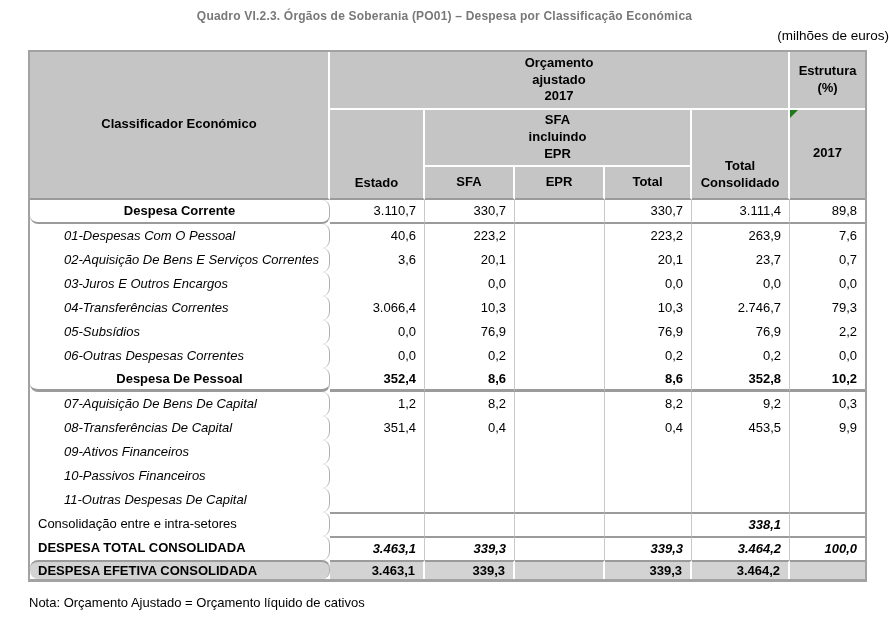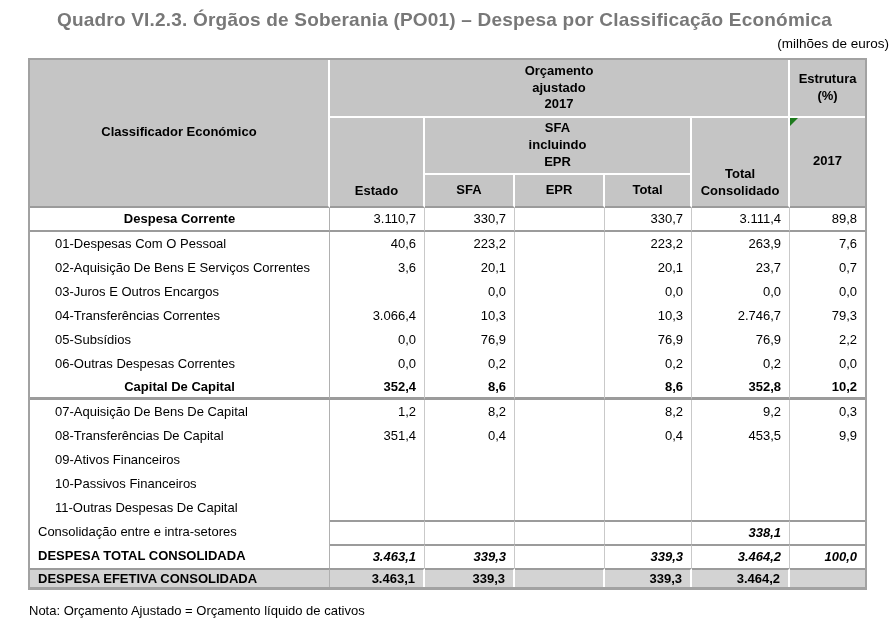--- a/index.html
+++ b/index.html
@@ -10,21 +10,21 @@
     --line-light:#c9c9c9;
     --marker-green:#1d7a1d;
   }
   *{box-sizing:border-box;}
   html,body{margin:0;padding:0;}
   body{
     width:889px;height:619px;overflow:hidden;background:#fff;
     font-family:"Liberation Sans","DejaVu Sans",sans-serif;color:#000;
   }
   .title{
-    text-align:center;font-weight:bold;font-size:19px;
+    text-align:center;font-weight:bold;font-size:12px;
     color:var(--title-color);margin-top:9px;letter-spacing:.2px;
   }
   .subtitle{text-align:right;font-size:13.5px;margin:5px 0 7px;}
   .table-wrap{
     width:839px;margin-left:28px;
     border:2px solid #a2a2a2;border-bottom-width:3px;background:#fff;
   }
   table{border-collapse:separate;border-spacing:0;table-layout:fixed;width:835px;}
   col.c-label{width:300px;}
   col.c-estado{width:95px;}
@@ -53,23 +53,23 @@
     border-top:8px solid var(--marker-green);border-right:8px solid transparent;
   }
 
   tbody tr{height:24px;}
   tbody td{
     font-size:13px;background:#fff;vertical-align:middle;
     border-right:1px solid var(--line-light);padding:1px 8px;
     white-space:nowrap;overflow:hidden;
   }
   tbody td:last-child{border-right:none;}
-  tbody td.label{text-align:left;border-right:1px solid #b0b0b0;}
+  tbody td.label{text-align:left;border-right:1px solid #b0b0b0;border-radius:8px;}
   tbody td.num{text-align:right;}
-  .row-item td.label{padding-left:25px;}
+  .row-item td.label{padding-left:34px;font-style:italic;}
   .row-section1 td,.row-section2 td{border-bottom:2px solid var(--border-grey);}
   .row-section2 td{border-bottom-width:3px;font-weight:bold;}
   .row-section1 td.label,.row-section2 td.label{text-align:center;font-weight:bold;}
   .row-consolidation td.num,.row-total td.num{border-top:2px solid var(--border-grey);font-style:italic;}
   .row-consolidation td.cell-tc{font-weight:bold;}
   .row-total td{font-weight:bold;}
   .row-effective{height:14px;}
   .row-effective td{
     font-weight:bold;background:var(--highlight-row-bg);
     border-top:2px solid var(--border-grey);border-right:2px solid #fff;
@@ -177,21 +177,21 @@
           <tr class="row-item">
             <td class="label">06-Outras Despesas Correntes</td>
             <td class="num cell-estado">0,0</td>
             <td class="num cell-sfa">0,2</td>
             <td class="num cell-epr"></td>
             <td class="num cell-total">0,2</td>
             <td class="num cell-tc">0,2</td>
             <td class="num cell-estr">0,0</td>
           </tr>
           <tr class="row-section2">
-            <td class="label">Capital De Capital</td>
+            <td class="label">Despesa De Pessoal</td>
             <td class="num cell-estado">352,4</td>
             <td class="num cell-sfa">8,6</td>
             <td class="num cell-epr"></td>
             <td class="num cell-total">8,6</td>
             <td class="num cell-tc">352,8</td>
             <td class="num cell-estr">10,2</td>
           </tr>
           <tr class="row-item">
             <td class="label">07-Aquisição De Bens De Capital</td>
             <td class="num cell-estado">1,2</td>

